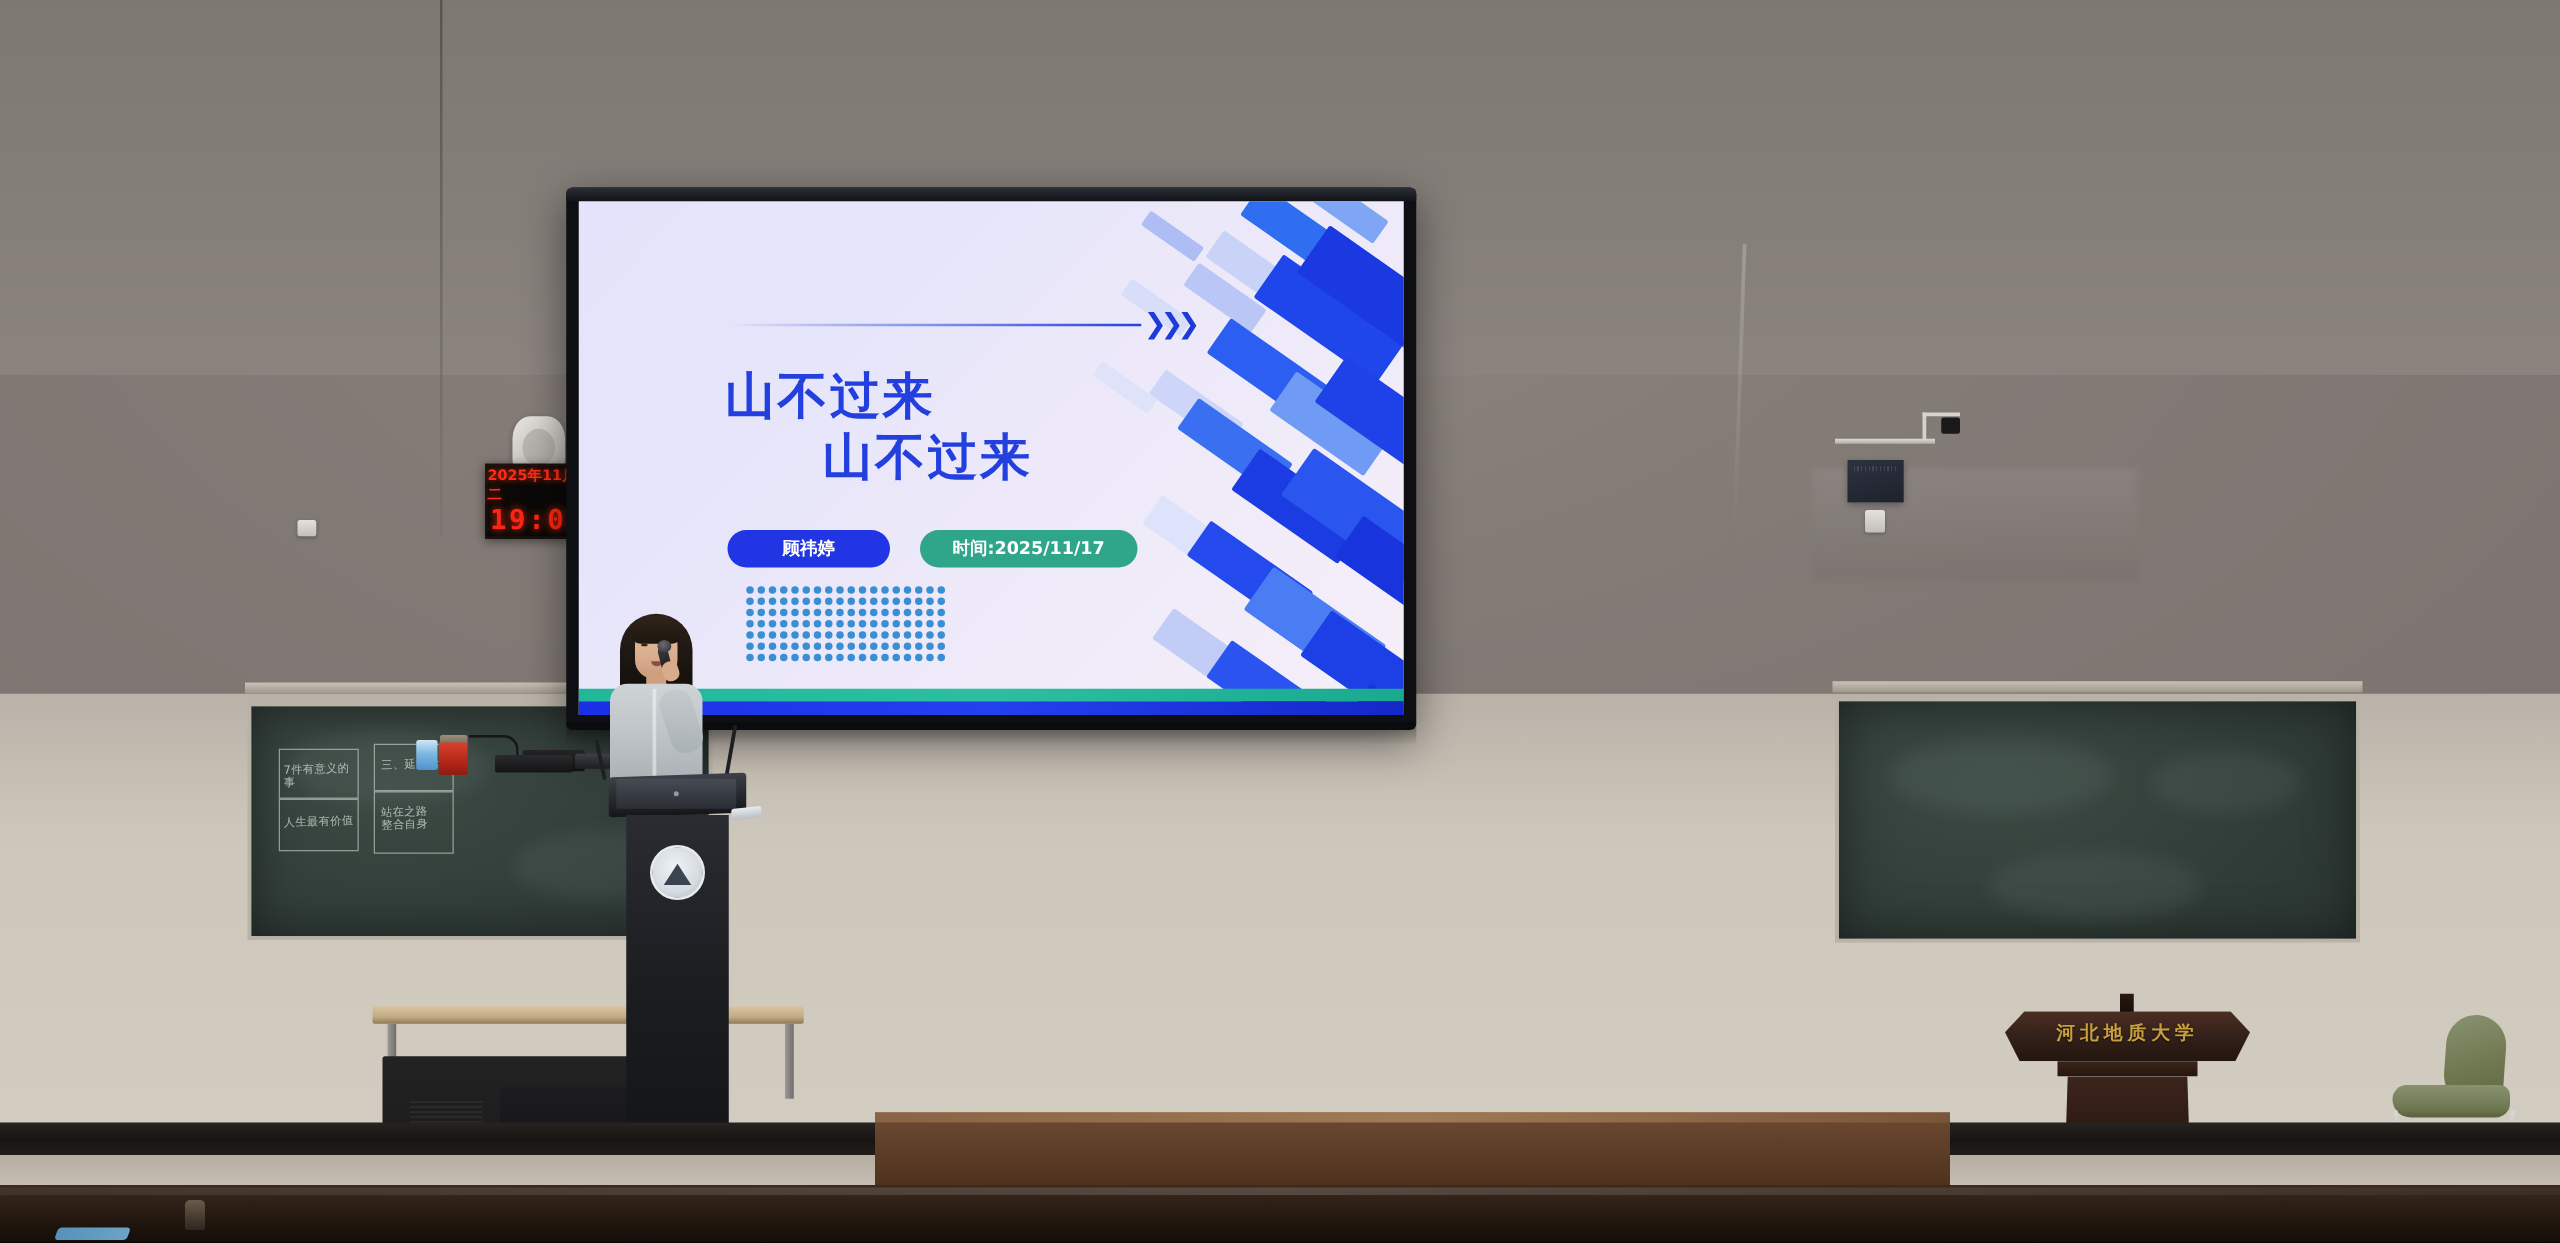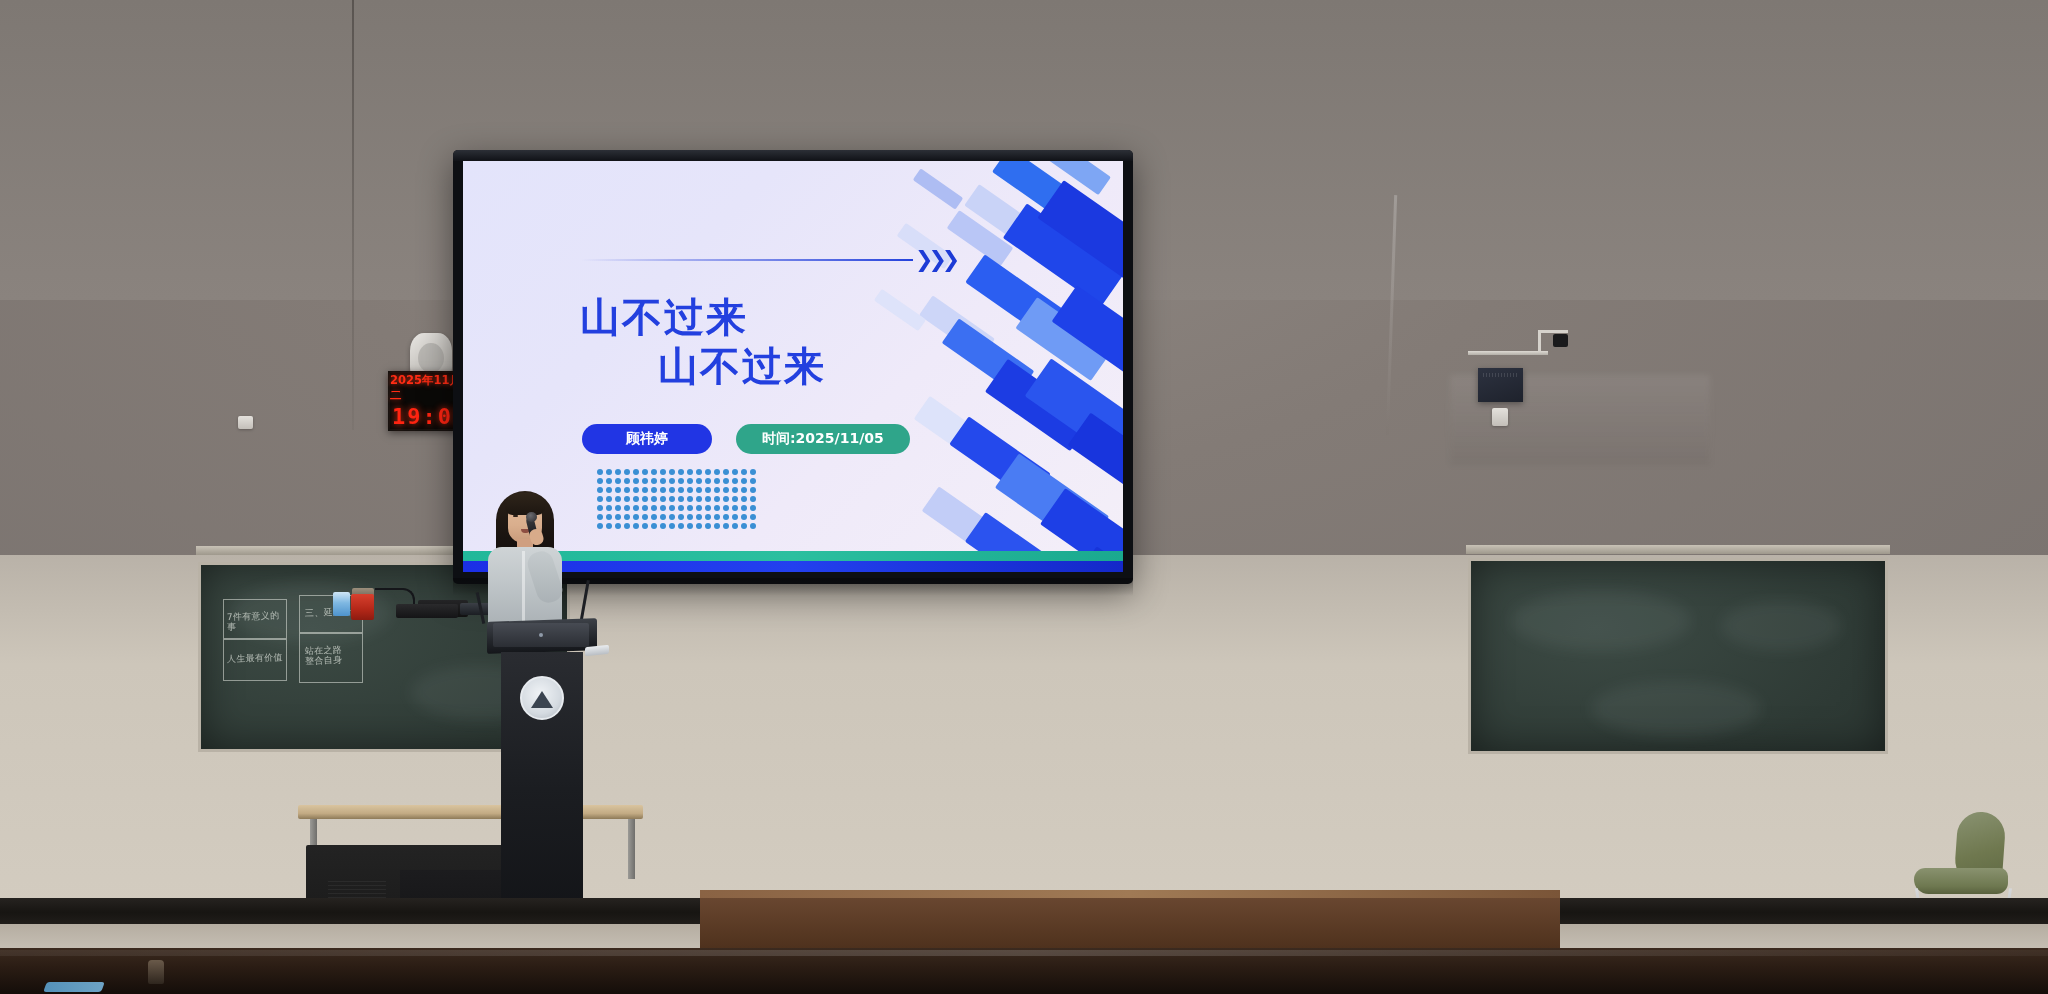--- a/index.html
+++ b/index.html
@@ -544,21 +544,21 @@
       <div class="slide-line"></div>
       <div class="chevrons">❯❯❯</div>
 
       <div class="title-wrap">
         <div class="t-line1">山不过来</div>
         <div class="t-line2">山不过来</div>
       </div>
 
       <div class="pills">
         <div class="pill pill-name">顾祎婷</div>
-        <div class="pill pill-date">时间:2025/11/05</div>
+        <div class="pill pill-date">时间:2025/11/17</div>
       </div>
 
       <div class="dots" id="dot-grid" style="grid-template-columns: repeat(18, 1fr);">
           <span style="background: rgb(58, 143, 212);"></span>
           <span style="background: rgb(58, 143, 212);"></span>
           <span style="background: rgb(58, 143, 212);"></span>
           <span style="background: rgb(58, 143, 212);"></span>
           <span style="background: rgb(58, 143, 212);"></span>
           <span style="background: rgb(58, 143, 212);"></span>
           <span style="background: rgb(58, 143, 212);"></span>
@@ -729,20 +729,30 @@
     <div class="lectern-top"></div>
     <div class="lectern-screen"></div>
     <div class="lectern-dot"></div>
     <div class="lectern-phone"></div>
     <div class="lectern-body"></div>
     <div class="lectern-logo">
       <div class="logo-mtn"></div>
     </div>
   </div>
 
+  <div class="podium">
+    <div class="pod-knob"></div>
+    <div class="pod-top"></div>
+    <div class="pod-text">河北地质大学</div>
+    <div class="pod-neck"></div>
+    <div class="pod-body"></div>
+    <div class="pod-logo">
+      <div class="pod-logo-mtn"></div>
+    </div>
+  </div>
 
   <div class="chair">
     <div class="chair-shadow"></div>
     <div class="chair-back"></div>
     <div class="chair-seat"></div>
     <div class="chair-leg" style="left:20px;top:76px;transform:rotate(-8deg);"></div>
     <div class="chair-leg" style="left:104px;top:76px;transform:rotate(8deg);"></div>
     <div class="chair-runner"></div>
   </div>
 

